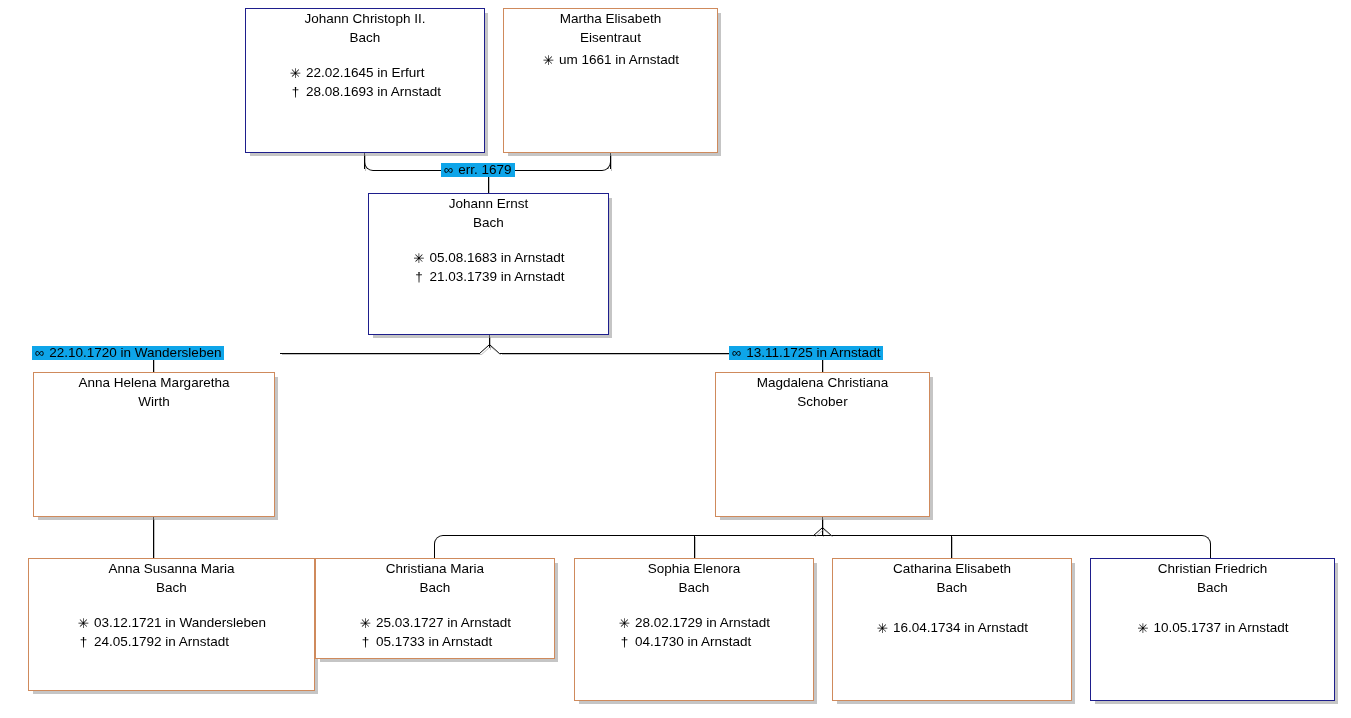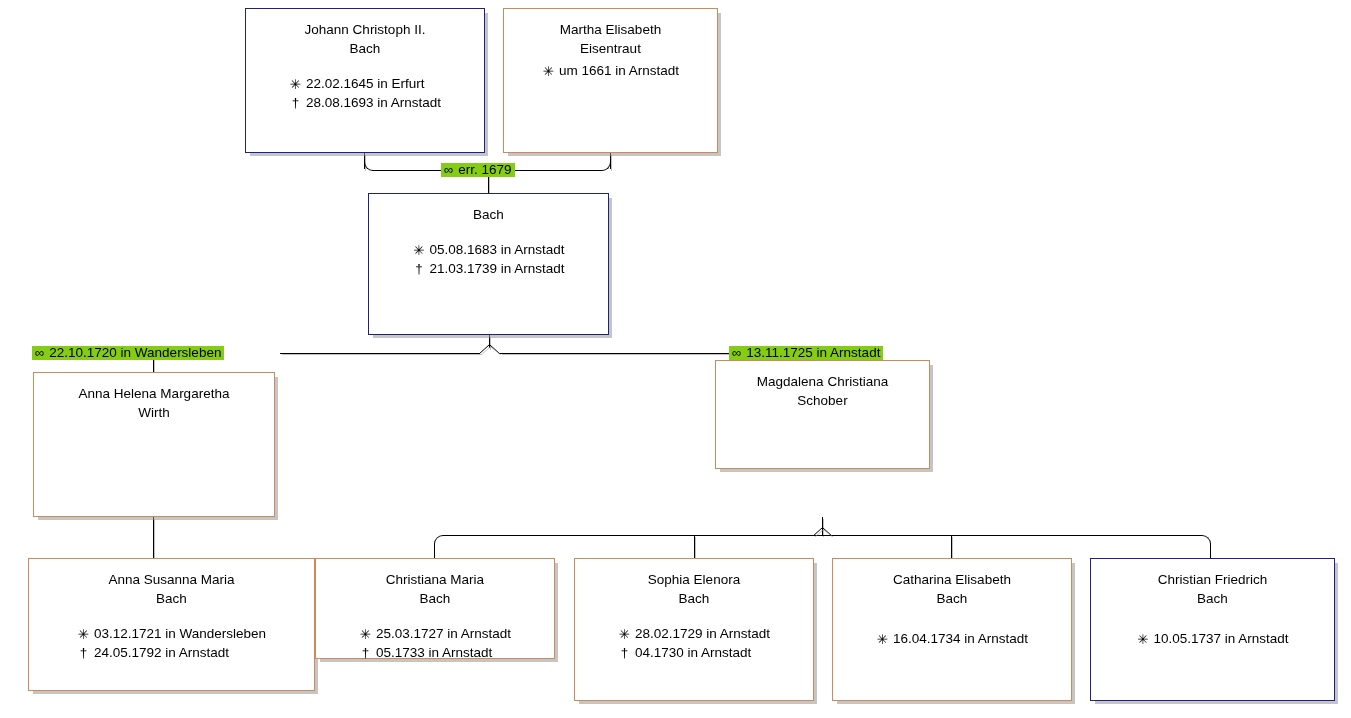--- a/index.html
+++ b/index.html
@@ -24,21 +24,21 @@
     position: absolute;
     box-sizing: border-box;
     background: #ffffff;
     border: 1px solid #cf8a5c;
     box-shadow: 4px 4px 0 -1px rgba(150,150,150,0.55);
     text-align: center;
     color: #000000;
     font-size: 13.5px;
     line-height: 1.42;
     z-index: 5;
-    padding-top: 11px;
+    padding-top: 0;
   }
   .person.blue {
     border-color: #1e1e8c;
     box-shadow: 4px 4px 0 -1px rgba(150,150,150,0.55);
   }
   .person .given {
     display: block;
     font-weight: normal;
     white-space: nowrap;
   }
@@ -110,21 +110,21 @@
     box-sizing: border-box;
     border: 1px solid #000000;
     border-bottom: none;
     border-top-left-radius: 9px;
     border-top-right-radius: 9px;
     background: transparent;
     z-index: 2;
   }
   .marr-label {
     position: absolute;
-    background: #84cc16;
+    background: #0ea5e9;
     font-size: 13.5px;
     color: #000000;
     white-space: nowrap;
     padding: 0 3px;
     z-index: 4;
     line-height: 14px;
   }
   .marr-label .ring {
     font-size: 13px;
     letter-spacing: 0;
@@ -171,20 +171,21 @@
   <div class="vline" style="left:610px; top:153px; height:16px;"></div>
 
   <div class="mbracket" style="left:364px; top:152px; width:247px; height:19px;"></div>
   <div class="marr-label" style="left:441px; top:163px;">
     <span class="ring">∞</span><span class="mtxt">err. 1679</span>
   </div>
 
   <div class="vline" style="left:488px; top:171px; height:22px;"></div>
 
   <div class="person blue" style="left:368px; top:193px; width:241px; height:142px;">
+    <span class="given">Johann Ernst</span>
     <span class="surname">Bach</span>
     <span class="events">
       <span class="ev">
         <span class="sym birth">✳</span><span class="txt">05.08.1683 in Arnstadt</span>
       </span>
       <span class="ev">
         <span class="sym death">†</span><span class="txt">21.03.1739 in Arnstadt</span>
       </span>
     </span>
   </div>
@@ -209,21 +210,21 @@
   </div>
 
   <div class="vline" style="left:153px; top:354px; height:18px;"></div>
   <div class="vline" style="left:822px; top:354px; height:18px;"></div>
 
   <div class="person" style="left:33px; top:372px; width:242px; height:145px;">
     <span class="given">Anna Helena Margaretha</span>
     <span class="surname">Wirth</span>
   </div>
 
-  <div class="person" style="left:715px; top:360px; width:215px; height:109px;">
+  <div class="person" style="left:715px; top:372px; width:215px; height:145px;">
     <span class="given">Magdalena Christiana</span>
     <span class="surname">Schober</span>
   </div>
 
   <div class="vline" style="left:153px; top:517px; height:41px;"></div>
 
   <div class="vline" style="left:822px; top:517px; height:18px;"></div>
   <div class="peak" style="left:812px; top:527px;">
     <svg width="22" height="10" viewBox="0 0 22 10">
       <polyline points="1,9 10,1 11,1 20,9" fill="none" stroke="#000000" stroke-width="1"></polyline>

